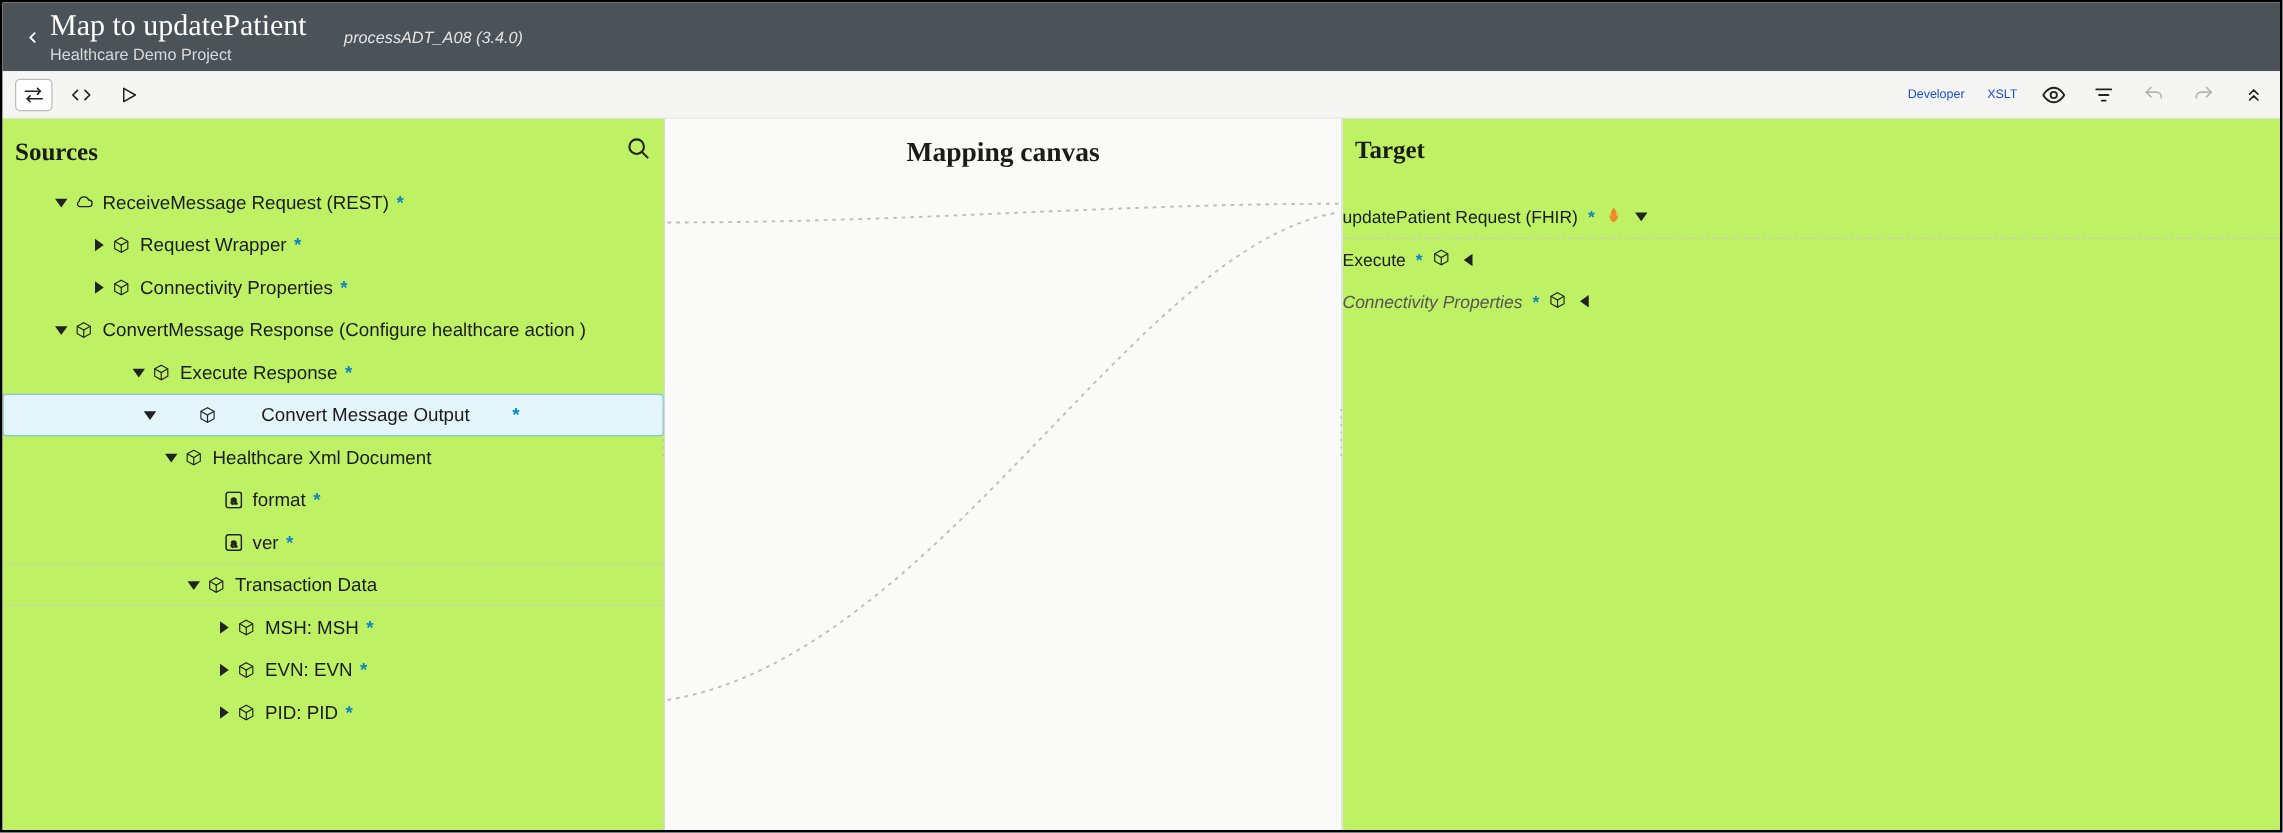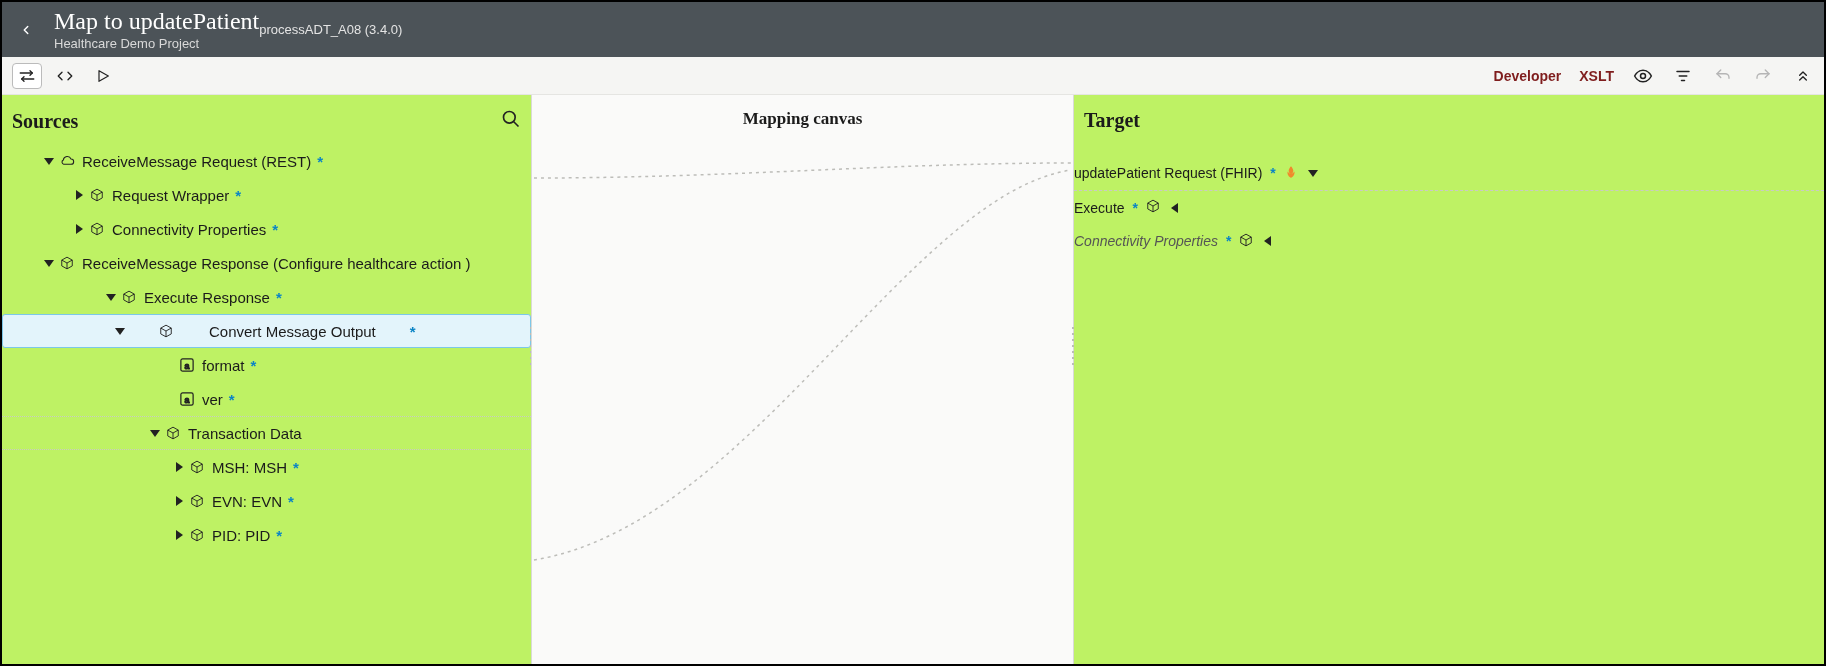--- a/index.html
+++ b/index.html
@@ -19,57 +19,57 @@
     color: #fff;
     height: 55px;
     display: flex;
     align-items: center;
     padding: 0 10px;
   }
   .hdr .back {
     width: 28px; height: 28px; display:flex; align-items:center; justify-content:center;
     cursor:pointer;
   }
-  .hdr .title-block { margin-left: 14px; display:flex; flex-direction:column; }
+  .hdr .title-block { display:flex; flex-direction:column; }
   .hdr .title { font-size: 24px; font-weight: 400; line-height:1.1; font-family: Georgia, 'Times New Roman', serif; }
   .hdr .subtitle { font-size: 13px; color:#d9d9d9; margin-top:2px; }
-  .hdr .meta { font-size: 13px; color:#e4e4e4; align-self:center; }
+  .hdr .meta { margin-left: 30px; font-size: 13px; color:#e4e4e4; align-self:center;font-style:italic; }
   
   .toolbar {
     background:#f5f5f3;
     border-bottom:1px solid #e5e5e2;
     height: 38px;
     display:flex; align-items:center;
     padding:0 10px;
     justify-content:space-between;
   }
   .tb-left { display:flex; gap:8px; align-items:center; }
   .tb-btn {
     width:30px; height:26px; display:flex; align-items:center; justify-content:center;
     border-radius:4px; cursor:pointer;
   }
   .tb-btn.boxed { border:1px solid #bbb; background:#fff; }
-  .tb-right { display:flex; gap:18px; align-items:center; color:#7f1d1d; font-size:14px;font-weight:bold; }
+  .tb-right { display:flex; gap:18px; align-items:center; color:#1d4ed8; font-size:10px; }
   .tb-right .lbl { cursor:pointer; }
   .tb-right .ico { width:22px; height:22px; display:flex; align-items:center; justify-content:center; cursor:pointer; }
   .tb-right .ico.dis svg { stroke:#b5b5b5; }
   
   .main {
     display:grid;
     grid-template-columns: 530px 1fr 750px;
     height: calc(666px - 55px - 38px - 4px);
     position:relative;
   }
   .panel-hdr {
     font-size: 20px; font-weight:700; font-family: Georgia, 'Times New Roman', serif;
     padding: 14px 10px 10px 10px;
     display:flex; align-items:center; justify-content:space-between;
   }
   .panel-hdr .search { cursor:pointer; }
-  .canvas-hdr { text-align:center; padding-top:14px; font-size:17px; font-weight:700; font-family: Georgia,'Times New Roman',serif; }
+  .canvas-hdr { text-align:center; padding-top:14px; font-size:22px; font-weight:700; font-family: Georgia,'Times New Roman',serif; }
   .sources { border-right: 1px solid #d9d9d6; overflow:hidden; background:#bef264; position:relative;}
   .canvas {
     background:#fafaf9;
     border-right:1px solid #d9d9d6;
     position:relative;
   }
   .target { background:#bef264; padding-top:0; }
   
   .tree { font-size:15px; }
   .row {
@@ -261,21 +261,21 @@
               <polygon points="0,2 10,2 5,9"></polygon>
             </svg>
           </span>
         <span class="ic">
             <svg width="14" height="14" viewBox="0 0 24 24" fill="none" stroke="#222" stroke-width="1.6">
               <path d="M12 2l9 5v10l-9 5-9-5V7z"></path>
               <path d="M3 7l9 5 9-5"></path>
               <path d="M12 22V12"></path>
             </svg>
           </span>
-        <span class="txt">ReceiveMessage Response (Configure healthcare action )</span>
+        <span class="txt">ConvertMessage Response (Configure healthcare action )</span>
       </div>
 
       <div class="row" style="padding-left:102px">
         <span class="tw">
             <svg width="10" height="10" viewBox="0 0 10 10" fill="#222">
               <polygon points="0,2 10,2 5,9"></polygon>
             </svg>
           </span>
         <span class="ic">
             <svg width="14" height="14" viewBox="0 0 24 24" fill="none" stroke="#222" stroke-width="1.6">
@@ -298,20 +298,35 @@
             <svg width="14" height="14" viewBox="0 0 24 24" fill="none" stroke="#222" stroke-width="1.6">
               <path d="M12 2l9 5v10l-9 5-9-5V7z"></path>
               <path d="M3 7l9 5 9-5"></path>
               <path d="M12 22V12"></path>
             </svg>
           </span>
         <span class="txt">Convert Message Output</span>
         <span class="star">*</span>
       </div>
 
+      <div class="row" style="padding-left:128px">
+        <span class="tw">
+            <svg width="10" height="10" viewBox="0 0 10 10" fill="#222">
+              <polygon points="0,2 10,2 5,9"></polygon>
+            </svg>
+          </span>
+        <span class="ic">
+            <svg width="14" height="14" viewBox="0 0 24 24" fill="none" stroke="#222" stroke-width="1.6">
+              <path d="M12 2l9 5v10l-9 5-9-5V7z"></path>
+              <path d="M3 7l9 5 9-5"></path>
+              <path d="M12 22V12"></path>
+            </svg>
+          </span>
+        <span class="txt">Healthcare Xml Document</span>
+      </div>
 
       <div class="row" style="padding-left:160px">
         <span class="tw"></span>
         <span class="ic">
             <svg width="14" height="14" viewBox="0 0 16 16" fill="none" stroke="#222" stroke-width="1.4">
               <rect x="1" y="1" width="14" height="14" rx="2"></rect>
               <text x="8" y="12" text-anchor="middle" font-size="10" fill="#222" font-family="Arial">a</text>
             </svg>
           </span>
         <span class="txt">format</span>

